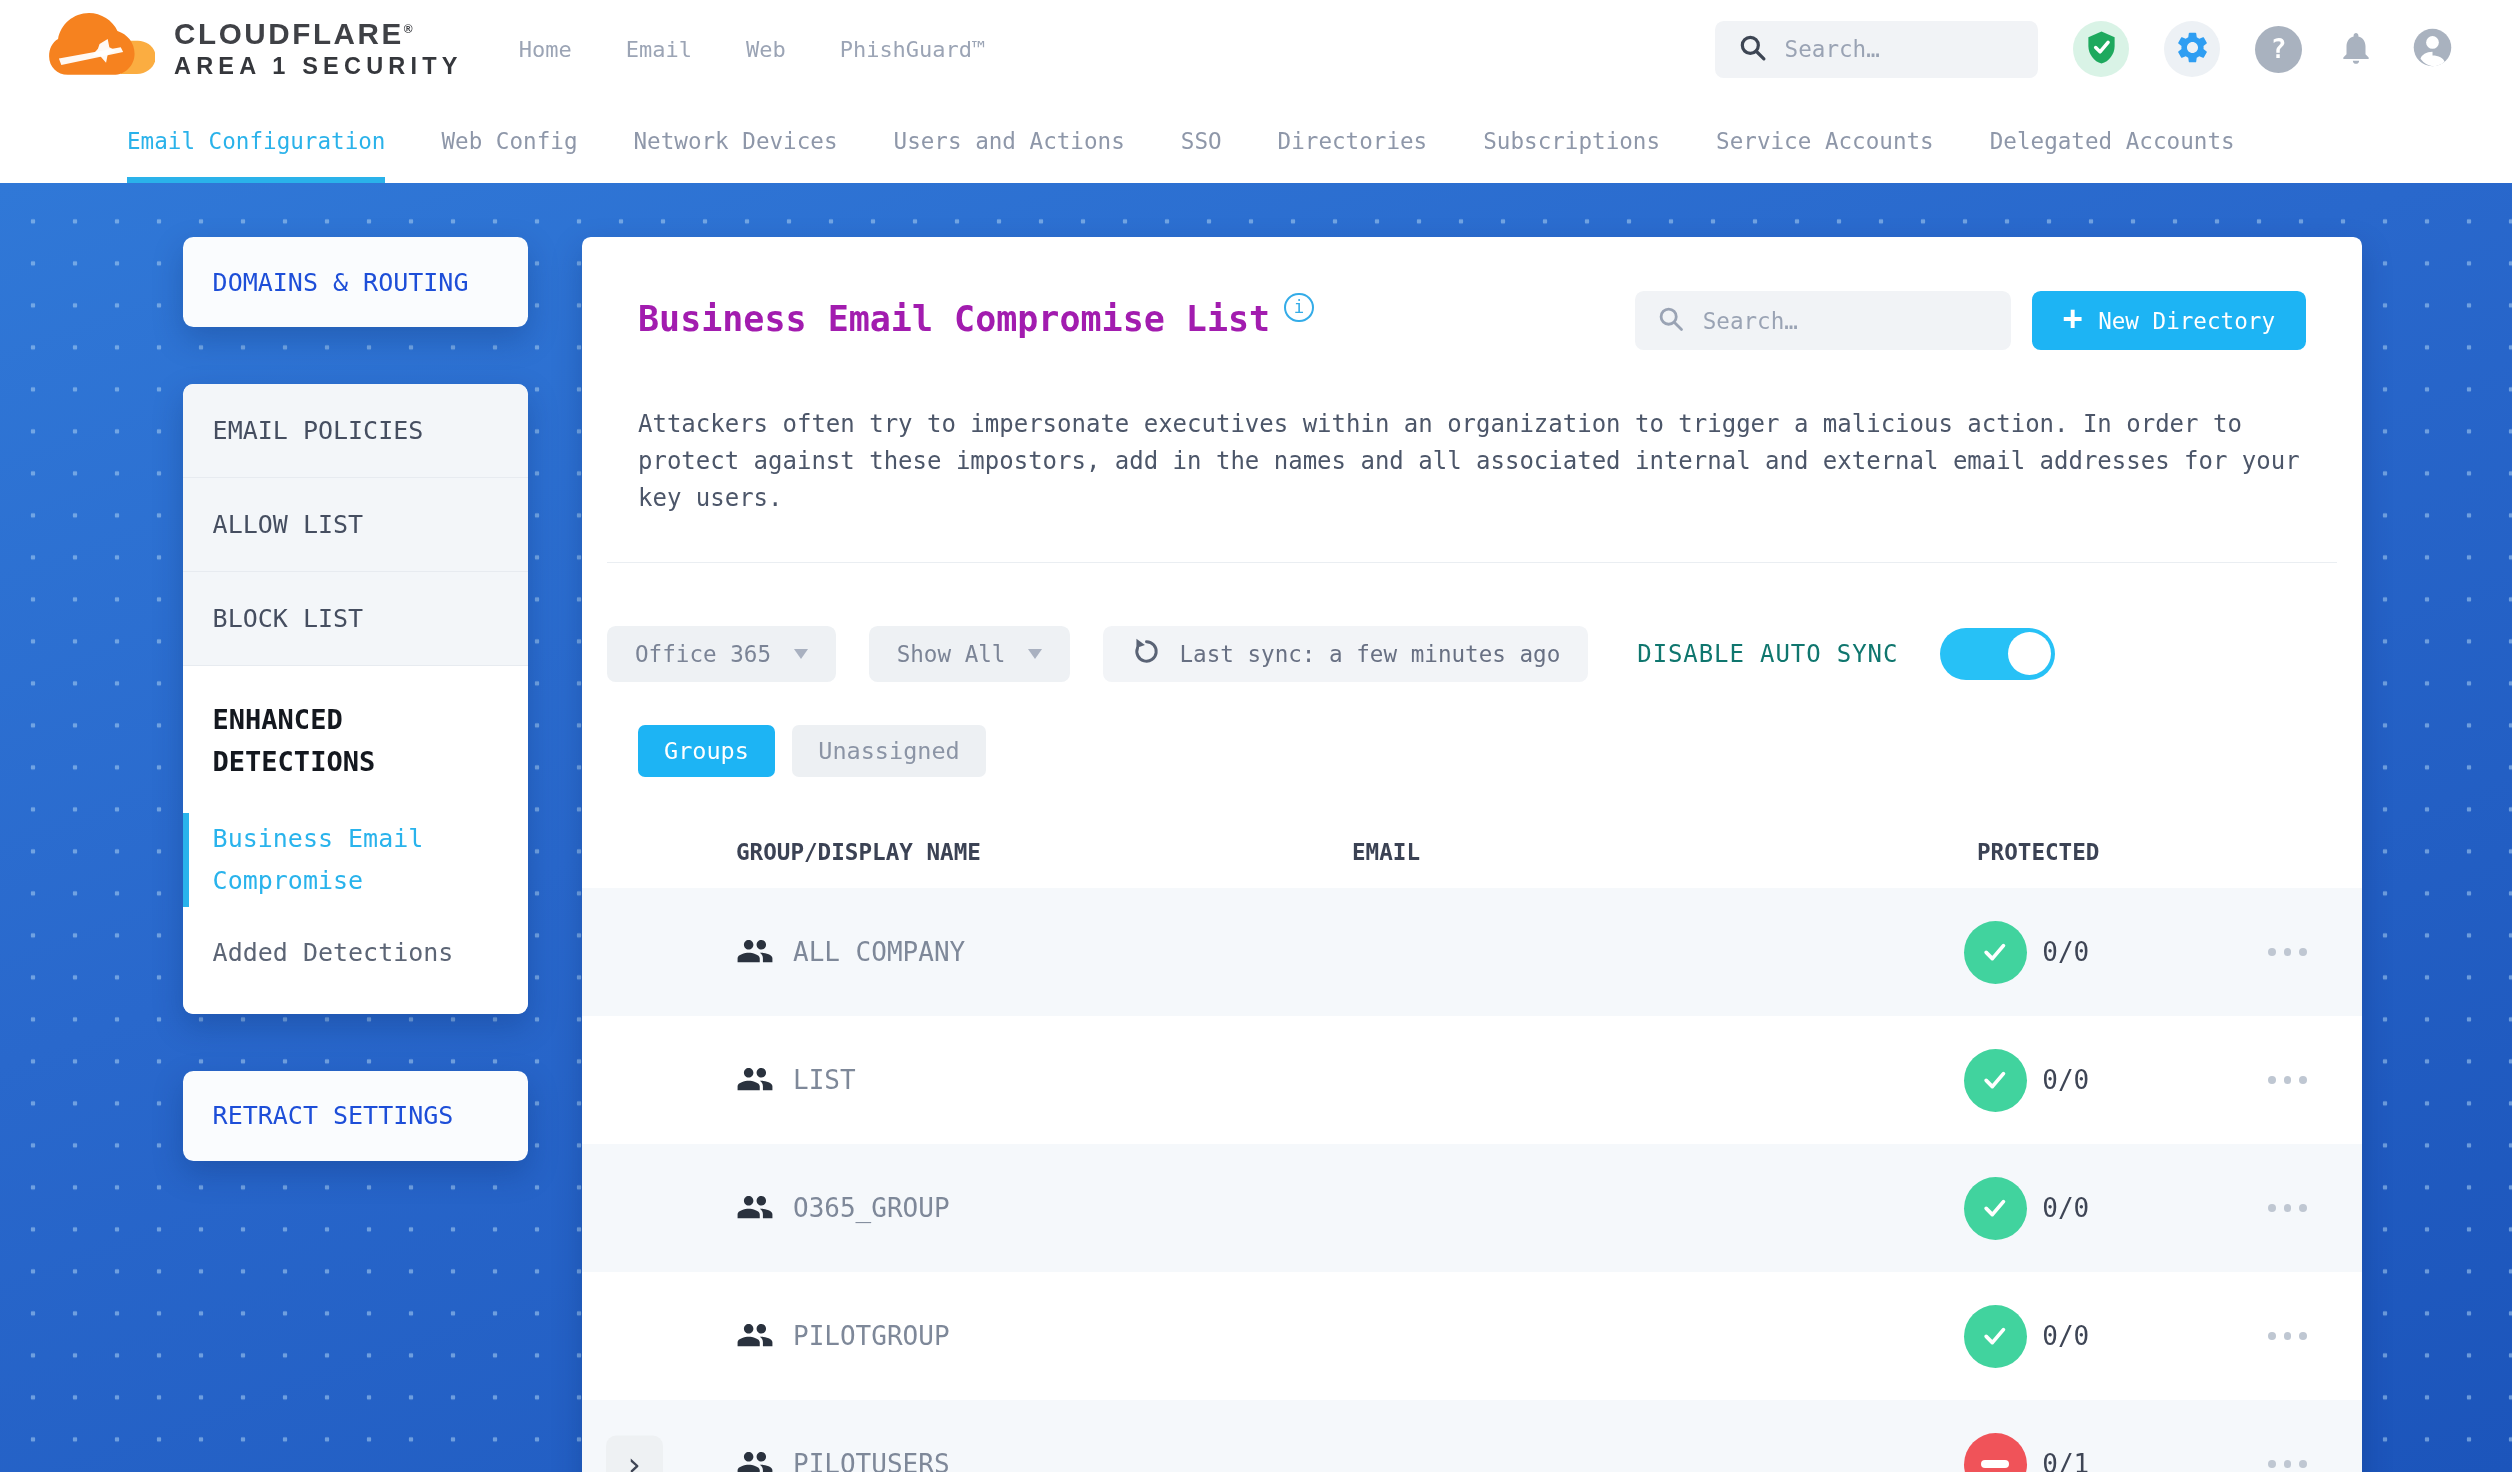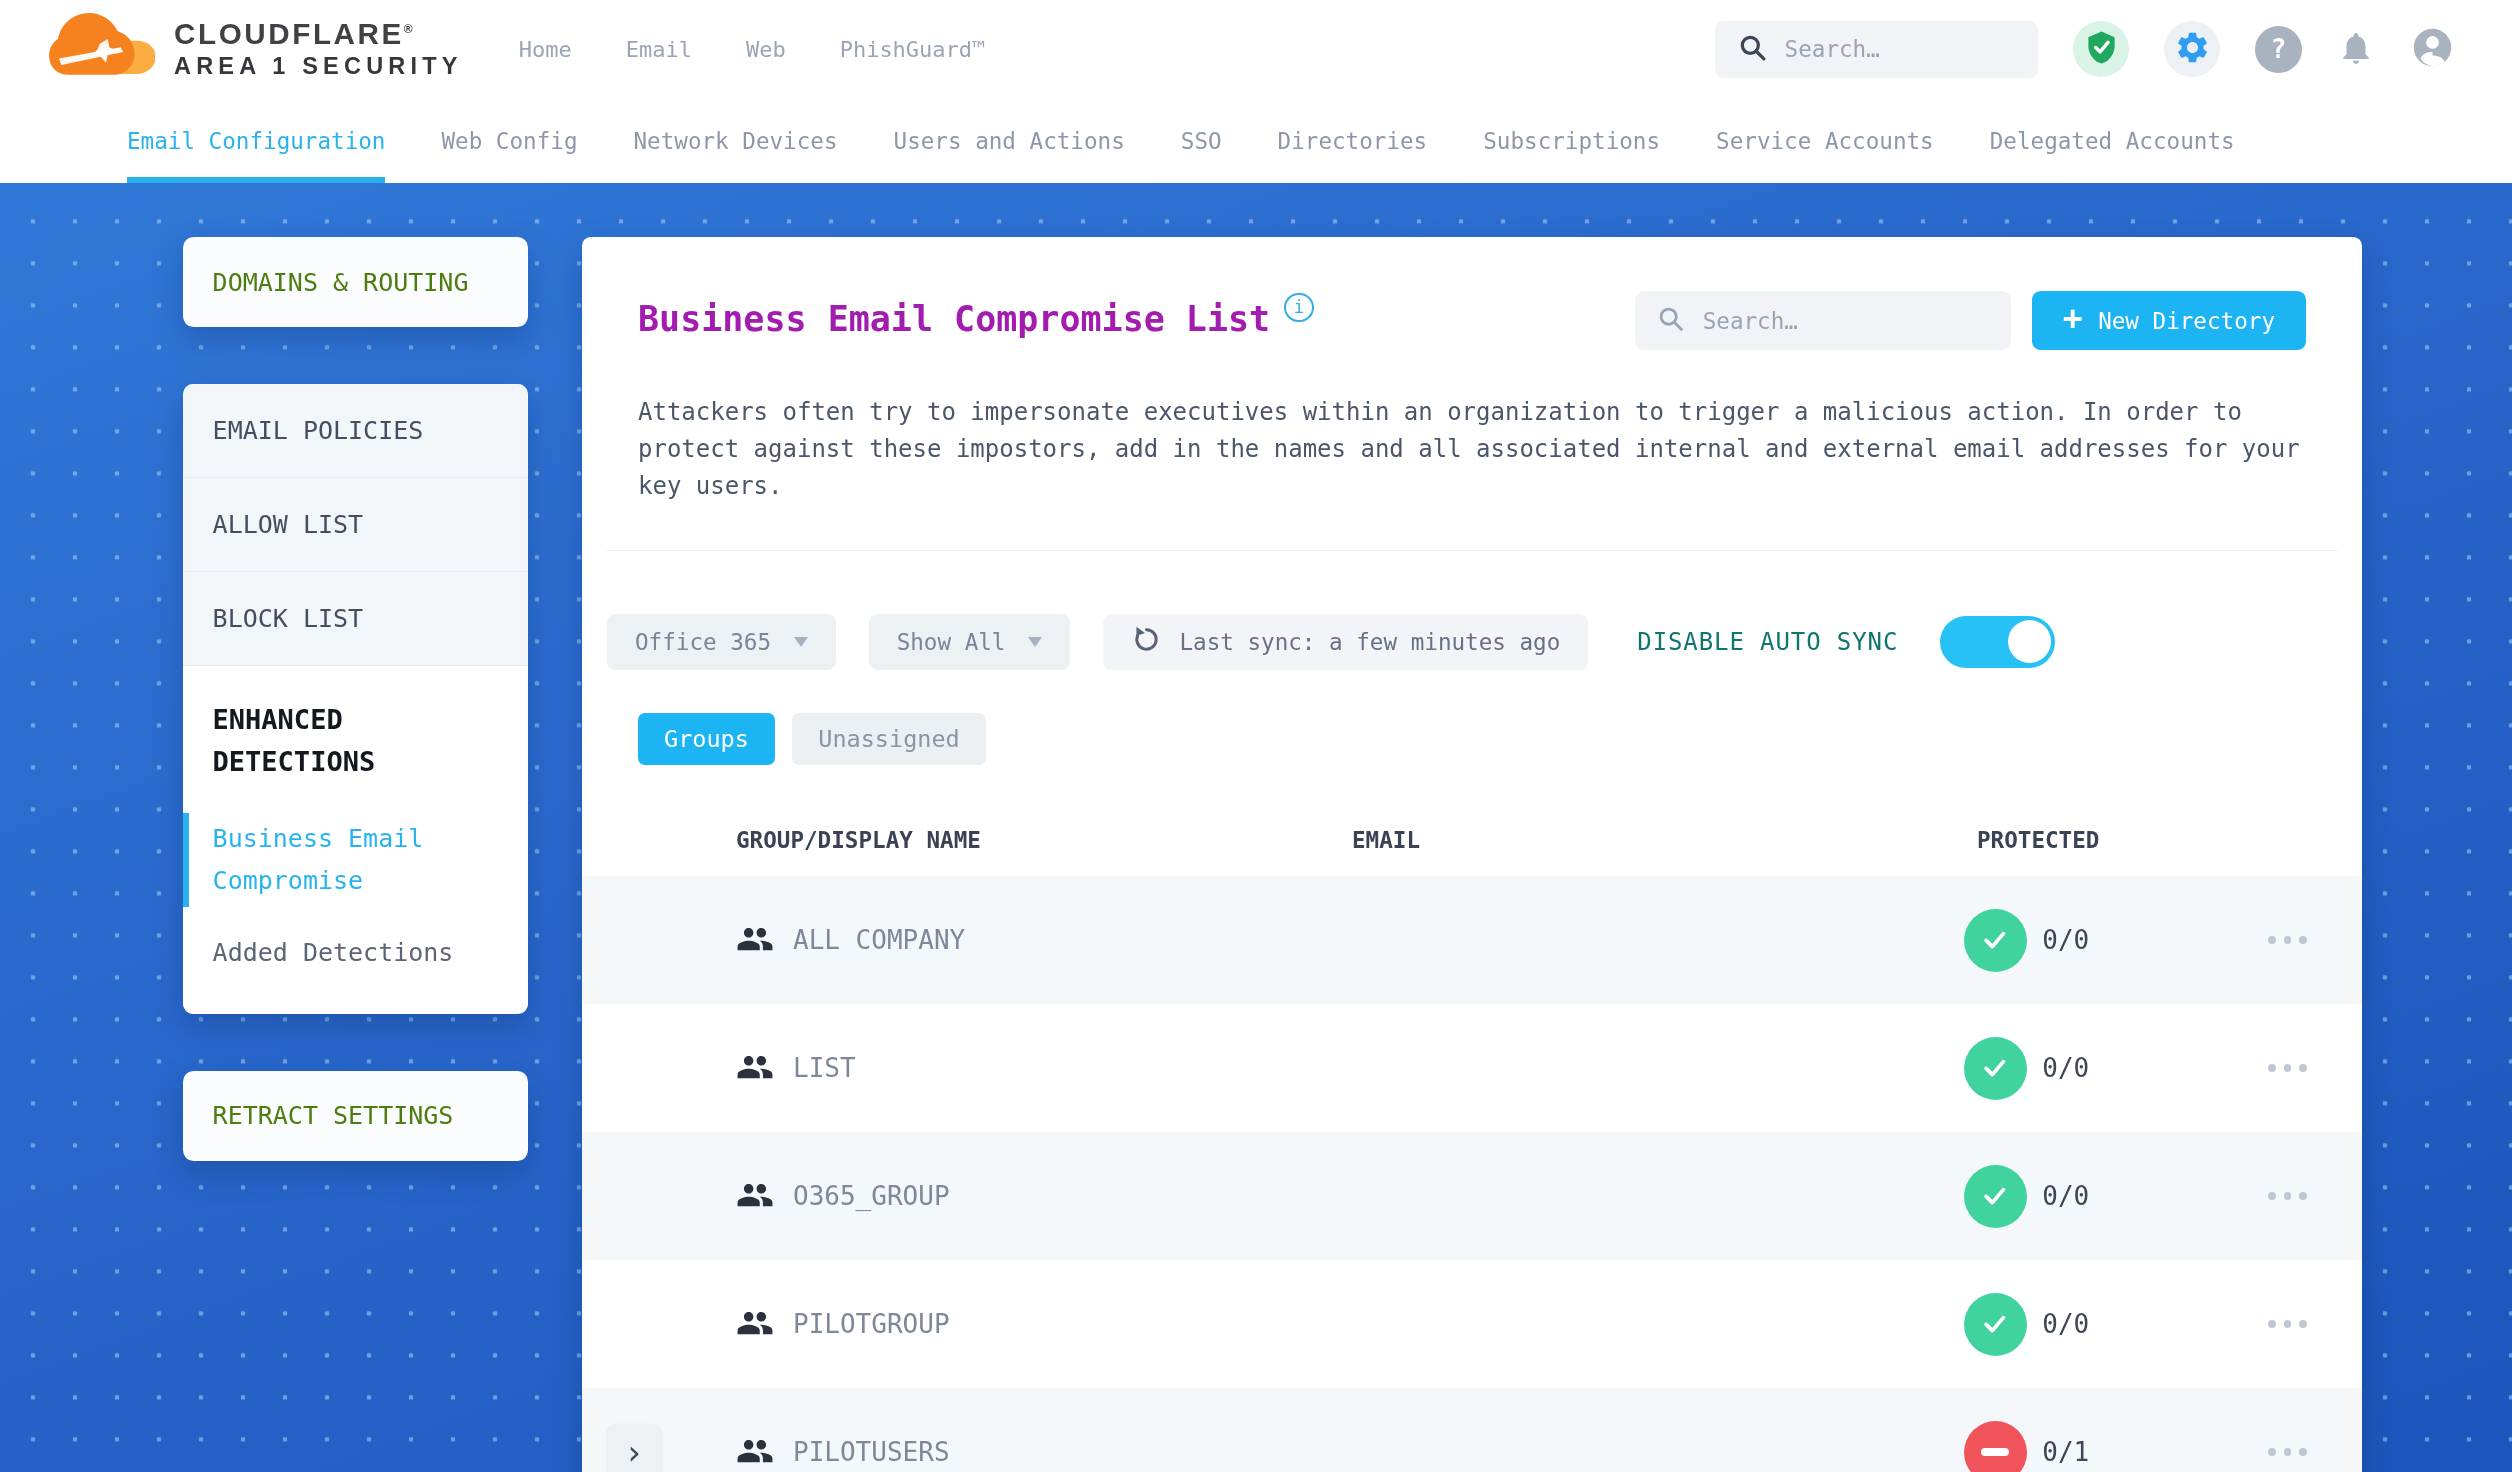--- a/index.html
+++ b/index.html
@@ -33,42 +33,42 @@
   .subnav-item.active::after { content:""; position:absolute; left:0; right:0; bottom:0; height:6px; background:#2ab2ea; }
   
   .content { height:1289px; position:relative; display:flex; gap:54px; padding:54px 150px 0 183px; overflow:hidden;
     background:linear-gradient(160deg,#3078d7 0%,#2968cc 40%,#1c55bb 100%); }
   .content::before { content:""; position:absolute; inset:0;
     background-image:radial-gradient(circle, rgba(170,208,242,.55) 2.2px, transparent 2.6px);
     background-size:42px 42px; background-position:12px 17.4px; }
   
   .sidebar { width:345px; flex-shrink:0; position:relative; z-index:1; }
   .side-card { background:#fafcfe; border-radius:10.4px; box-shadow:0 12px 29.6px rgba(9,34,90,.25); }
-  .side-card.single { height:90px; display:flex; align-items:center; padding:0 29.6px; font-size:25px; color:#4d7c0f; cursor:pointer; }
+  .side-card.single { height:90px; display:flex; align-items:center; padding:0 29.6px; font-size:25px; color:#1d4ed8; cursor:pointer; }
   .card-domains { margin-bottom:57px; }
   .card-policies { margin-bottom:57px; overflow:hidden; padding:0; }
   .policy-row { height:94px; display:flex; align-items:center; padding:0 29.6px; background:#f3f6f9; border-bottom:1.7px solid #e7ebf0; font-size:25px; color:#454e60; cursor:pointer; }
   .enhanced { background:#fff; padding:33px 29.6px 40px; }
   .enhanced-title { font-size:27px; font-weight:bold; color:#14181f; line-height:42px; }
   .enhanced-item { position:relative; margin-top:35px; font-size:25px; line-height:42px; cursor:pointer; color:#5c6575; }
   .enhanced-item.active { color:#29b3ec; }
   .enhanced-item.active::before { content:""; position:absolute; left:-29.6px; top:-5.2px; bottom:-5.2px; width:6px; background:#29b3ec; }
   .enhanced-item.muted { margin-top:29.6px; }
   
   .main-card { flex:1; position:relative; z-index:1; background:#fff; border-radius:8.7px; padding:54px 56px 0; min-height:1356px; box-shadow:0 12px 29.6px rgba(9,34,90,.25); }
   .title-row { display:flex; align-items:flex-start; }
   .page-title { font-size:35px; font-weight:bold; color:#a21caf; line-height:57px; }
   .info-badge { width:29.6px; height:29.6px; border:2.6px solid #34ace8; border-radius:50%; color:#34ace8; font-size:17.4px; display:flex; align-items:center; justify-content:center; margin-left:14px; margin-top:1.7px; cursor:pointer; font-style:normal; }
   .title-actions { margin-left:auto; display:flex; gap:21px; }
   .card-search { width:376px; height:59px; background:#f1f3f6; border-radius:8.7px; display:flex; align-items:center; gap:17.4px; padding:0 22.6px; }
   .card-search input { border:none; outline:none; background:transparent; font:inherit; font-size:22.6px; color:#5a6375; width:100%; }
   .card-search input::placeholder { color:#9aa3b4; }
   .btn-new { height:59px; background:#1db4f4; border-radius:8.7px; color:#fff; display:flex; align-items:center; gap:15.6px; padding:0 31px; font-size:22.6px; cursor:pointer; white-space:nowrap; }
   .btn-new .plus { font-size:33px; font-weight:bold; line-height:1; margin-top:-3.5px; }
-  .desc { margin-top:44px; font-size:24px; line-height:37px; color:#4c5669; max-width:1695px; }
+  .desc { margin-top:56px; font-size:24px; line-height:37px; color:#4c5669; max-width:1695px; }
   .divider { margin:45px -31px 0; border-top:1.7px solid #eaeef2; }
   
   .filters { margin:63px -31px 0; display:flex; align-items:center; }
   .chip { height:56px; background:#eef1f4; border-radius:8.7px; display:flex; align-items:center; padding:0 28px; font-size:22.6px; color:#7b8496; cursor:pointer; white-space:nowrap; }
   .chip + .chip { margin-left:33px; }
   .caret { width:0; height:0; border-left:7.8px solid transparent; border-right:7.8px solid transparent; border-top:10.4px solid #a9b1c0; margin-left:22.6px; }
   .sync-chip { margin-left:auto; background:#f2f4f7; gap:17.4px; color:#687083; }
   .autosync-label { margin-left:49px; font-size:24px; letter-spacing:0.9px; color:#0f766e; white-space:nowrap; }
   .toggle { margin-left:42px; width:115px; height:52px; border-radius:26px; background:#27c1f6; position:relative; cursor:pointer; flex-shrink:0; }
   .toggle .knob { position:absolute; right:4.3px; top:4.3px; width:43px; height:43px; background:#fff; border-radius:50%; }

